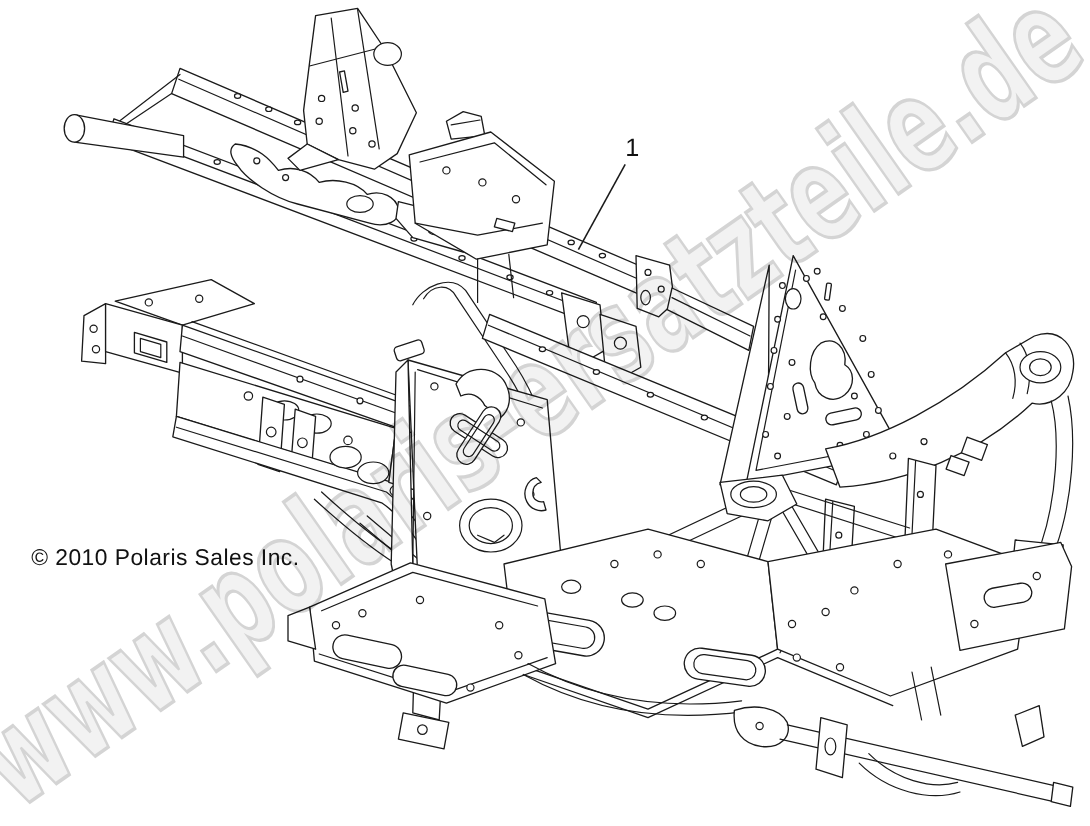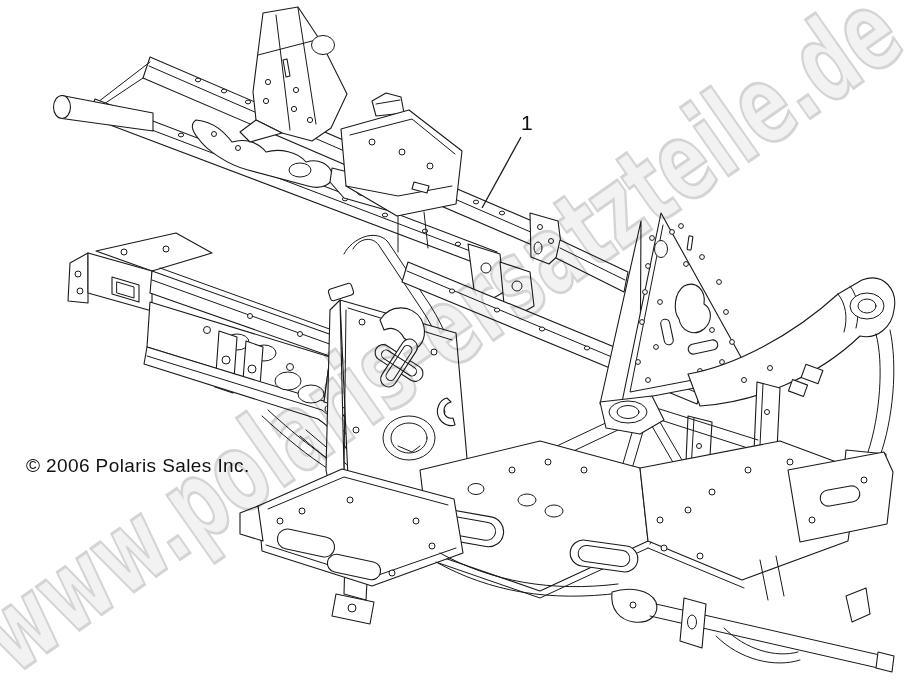--- a/index.html
+++ b/index.html
@@ -328,15 +328,15 @@
       </g>
     </g>
   </svg>
 
   <svg class="wm" width="908" height="688" viewBox="0 0 908 688">
     <g transform="translate(14,676) rotate(-35) scale(0.7,1)">
       <text x="0" y="0" textLength="1560" lengthAdjust="spacingAndGlyphs" fill="#f2f2f2" stroke="#d4d4d4">www.polaris-ersatzteile.de</text>
     </g>
   </svg>
 
-  <div class="copyright">© 2006 Polaris Sales Inc.</div>
+  <div class="copyright">© 2010 Polaris Sales Inc.</div>
 
 </div>
 
 </body></html>

